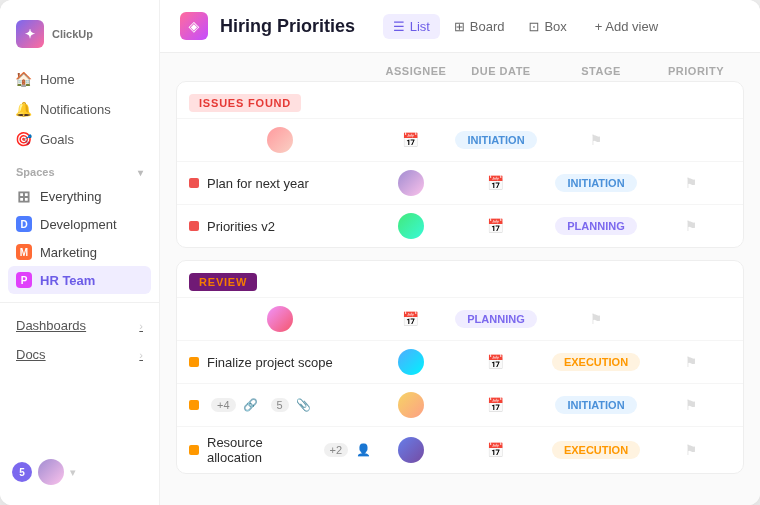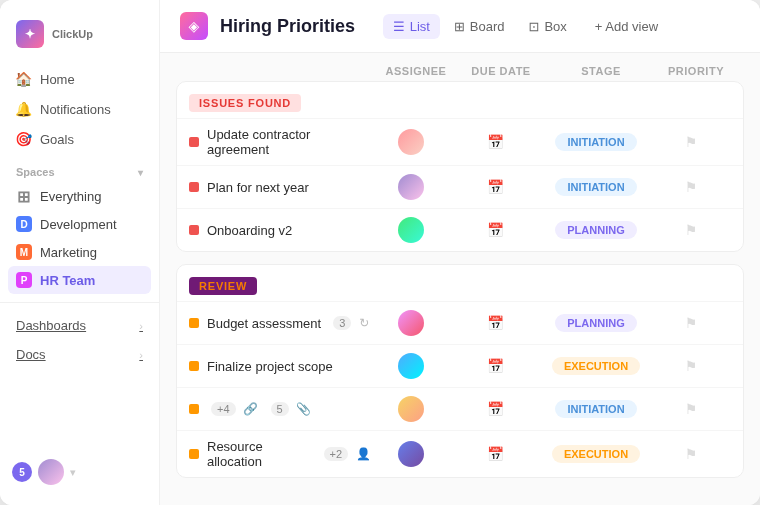--- a/index.html
+++ b/index.html
@@ -196,24 +196,20 @@
         <div class="table-header-cell"></div>
         <div class="table-header-cell right">ASSIGNEE</div>
         <div class="table-header-cell right">DUE DATE</div>
         <div class="table-header-cell right">STAGE</div>
         <div class="table-header-cell right">PRIORITY</div>
       </div>
 
       <div class="group-section">
         <span class="group-label label-issues">ISSUES FOUND</span>
         <div class="task-row">
-          <div class="task-name-cell">
-            <span class="task-dot dot-red"></span>
-            <span class="task-name">Update contractor agreement</span>
-          </div>
           <div class="assignee-cell">
               <div class="avatar-sm a1"></div>
             </div>
           <div class="due-cell">
               <span class="cal-icon">📅</span>
             </div>
           <div class="stage-cell">
               <span class="stage-badge stage-initiation">INITIATION</span>
             </div>
           <div class="priority-cell">
@@ -234,46 +230,40 @@
           <div class="stage-cell">
               <span class="stage-badge stage-initiation">INITIATION</span>
             </div>
           <div class="priority-cell">
               <span class="flag-icon">⚑</span>
             </div>
         </div>
         <div class="task-row">
           <div class="task-name-cell">
             <span class="task-dot dot-red"></span>
-            <span class="task-name">Onboarding v2</span>
+            <span class="task-name">Priorities v2</span>
           </div>
           <div class="assignee-cell">
               <div class="avatar-sm a3"></div>
             </div>
           <div class="due-cell">
               <span class="cal-icon">📅</span>
             </div>
           <div class="stage-cell">
               <span class="stage-badge stage-planning">PLANNING</span>
             </div>
           <div class="priority-cell">
               <span class="flag-icon">⚑</span>
             </div>
         </div>
       </div>
 
       <div class="group-section">
         <span class="group-label label-review">REVIEW</span>
         <div class="task-row">
-          <div class="task-name-cell">
-            <span class="task-dot dot-orange"></span>
-            <span class="task-name">Budget assessment</span>
-            <span class="task-badge">3</span>
-            <span class="task-icon">↻</span>
-          </div>
           <div class="assignee-cell">
               <div class="avatar-sm a4"></div>
             </div>
           <div class="due-cell">
               <span class="cal-icon">📅</span>
             </div>
           <div class="stage-cell">
               <span class="stage-badge stage-planning">PLANNING</span>
             </div>
           <div class="priority-cell">

